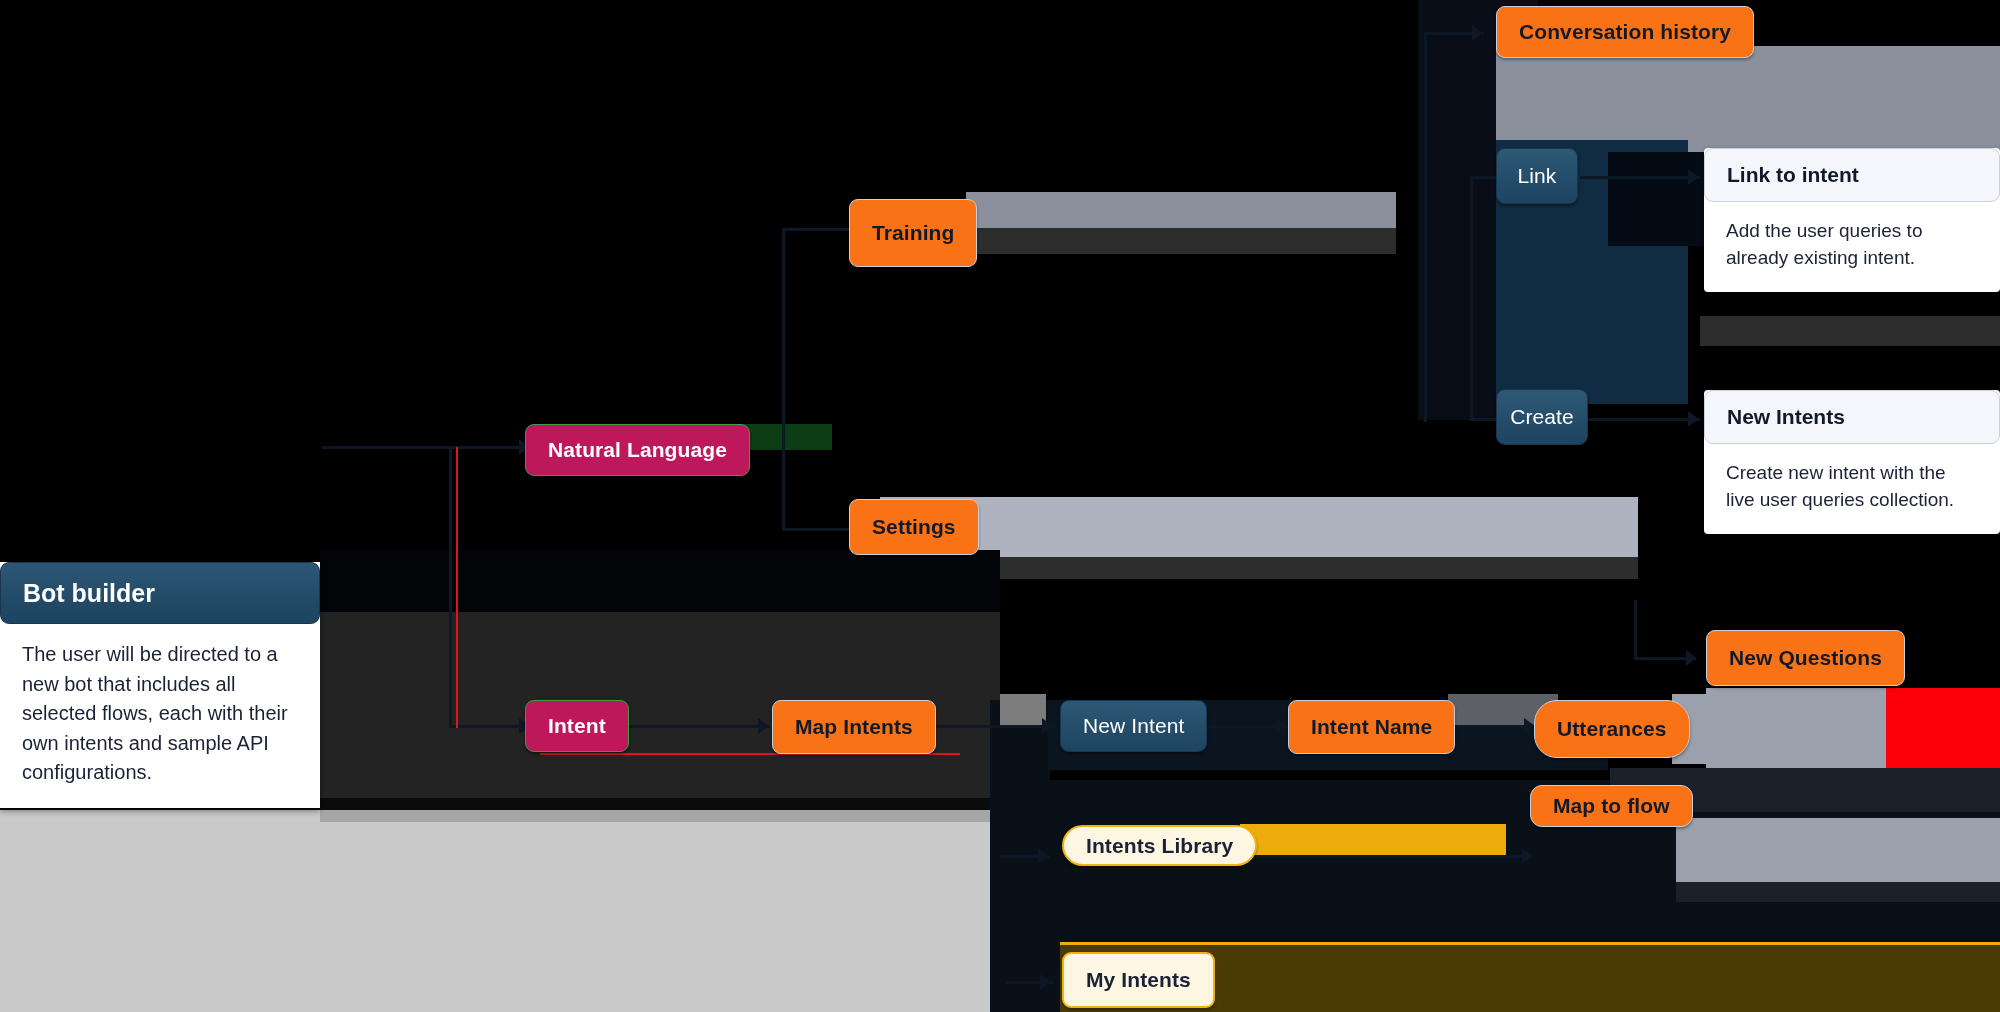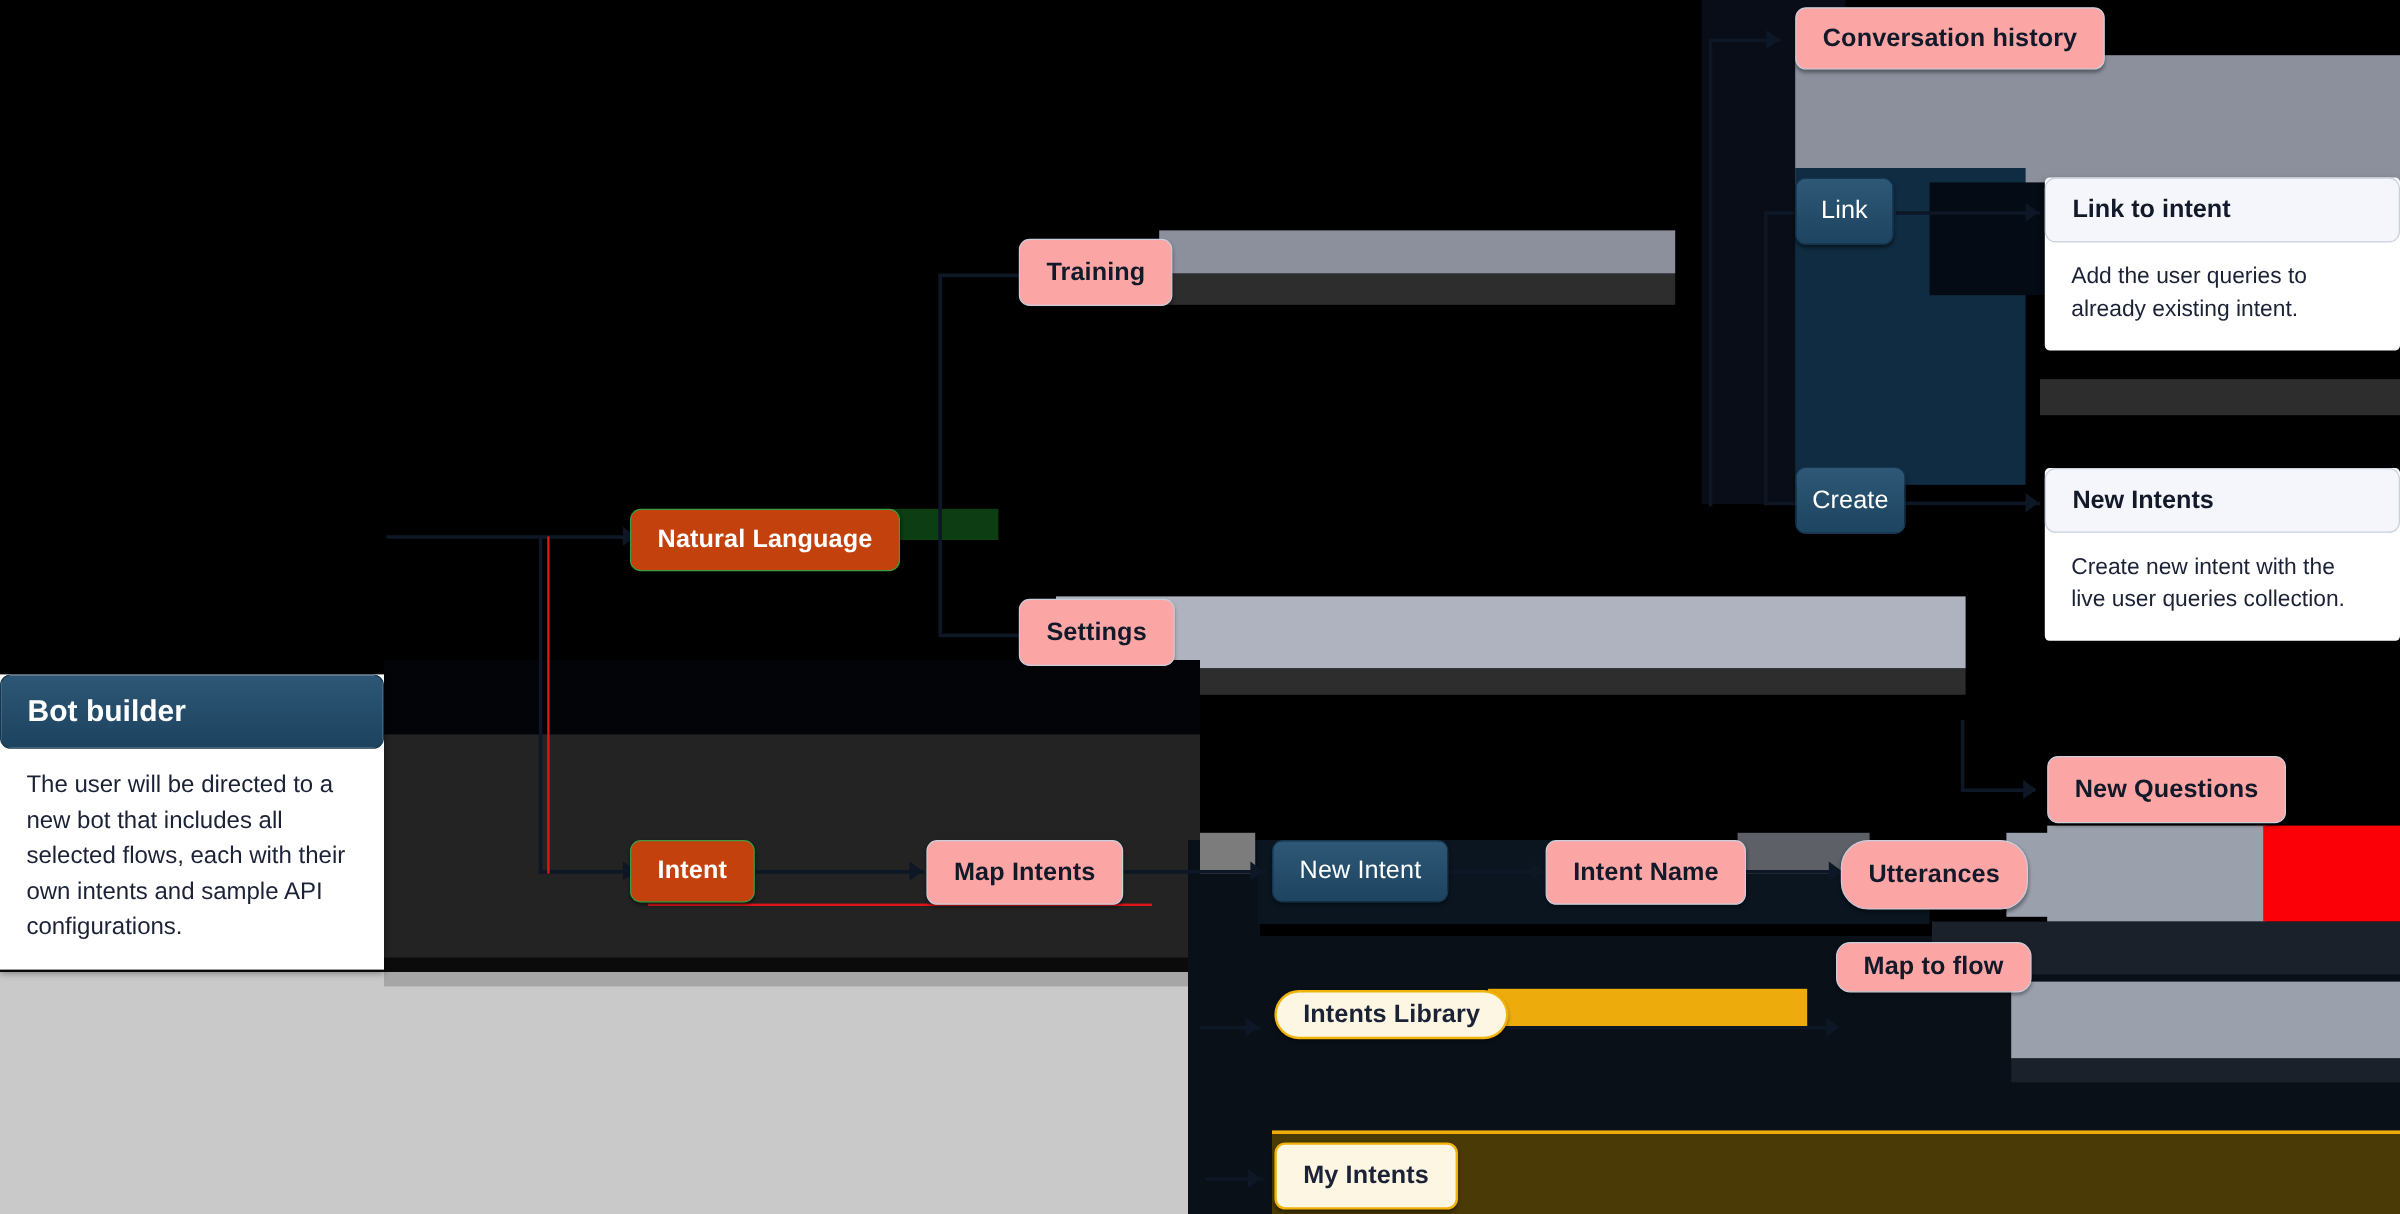--- a/index.html
+++ b/index.html
@@ -46,35 +46,35 @@
     display: flex;
     align-items: center;
     border-radius: 9px;
     padding: 0 22px;
     font-size: 21px;
     letter-spacing: .1px;
     white-space: nowrap;
     z-index: 6;
   }
   .node-white {
-    background: #fca5a5;
+    background: #f97316;
     color: #121a2a;
     font-weight: bold;
     border: 1px solid #c9cfdd;
     box-shadow: 0 2px 3px rgba(0,0,0,.35);
   }
   .node-navy {
     background: linear-gradient(180deg,#2e5876 0%,#1d4461 100%);
     color: #ffffff;
     font-weight: normal;
     border: 1px solid #16374f;
     box-shadow: 0 2px 3px rgba(0,0,0,.45);
   }
   .node-green {
-    background: #c2410c;
+    background: #be185d;
     color: #ffffff;
     font-weight: bold;
     border: 1px solid #3f9c43;
     box-shadow: 0 2px 3px rgba(0,0,0,.45);
   }
   .node-cream {
     background: #fdf6e3;
     color: #1b2236;
     font-weight: bold;
     border: 2px solid #f0b30a;
@@ -248,21 +248,21 @@
     <div class="panel-head">New Intents</div>
     <div class="panel-body">Create new intent with the live user queries collection.</div>
   </div>
 
   <div class="node node-white" style="left:1496px;top:6px;height:52px;">Conversation history</div>
 
   <div class="node node-navy" style="left:1496px;top:148px;height:56px;width:82px;justify-content:center;padding:0 12px;">Link</div>
 
   <div class="node node-navy" style="left:1496px;top:389px;height:56px;width:92px;justify-content:center;padding:0 12px;">Create</div>
 
-  <div class="node node-white" style="left:849px;top:199px;height:56px;">Training</div>
+  <div class="node node-white" style="left:849px;top:199px;height:68px;">Training</div>
 
   <div class="node node-white" style="left:849px;top:499px;height:56px;">Settings</div>
 
   <div class="node node-green" style="left:525px;top:424px;height:52px;">Natural Language</div>
 
   <div class="node node-green" style="left:525px;top:700px;height:52px;">Intent</div>
 
   <div class="node node-white" style="left:772px;top:700px;height:54px;">Map Intents</div>
 
   <div class="node node-navy" style="left:1060px;top:700px;height:52px;">New Intent</div>

